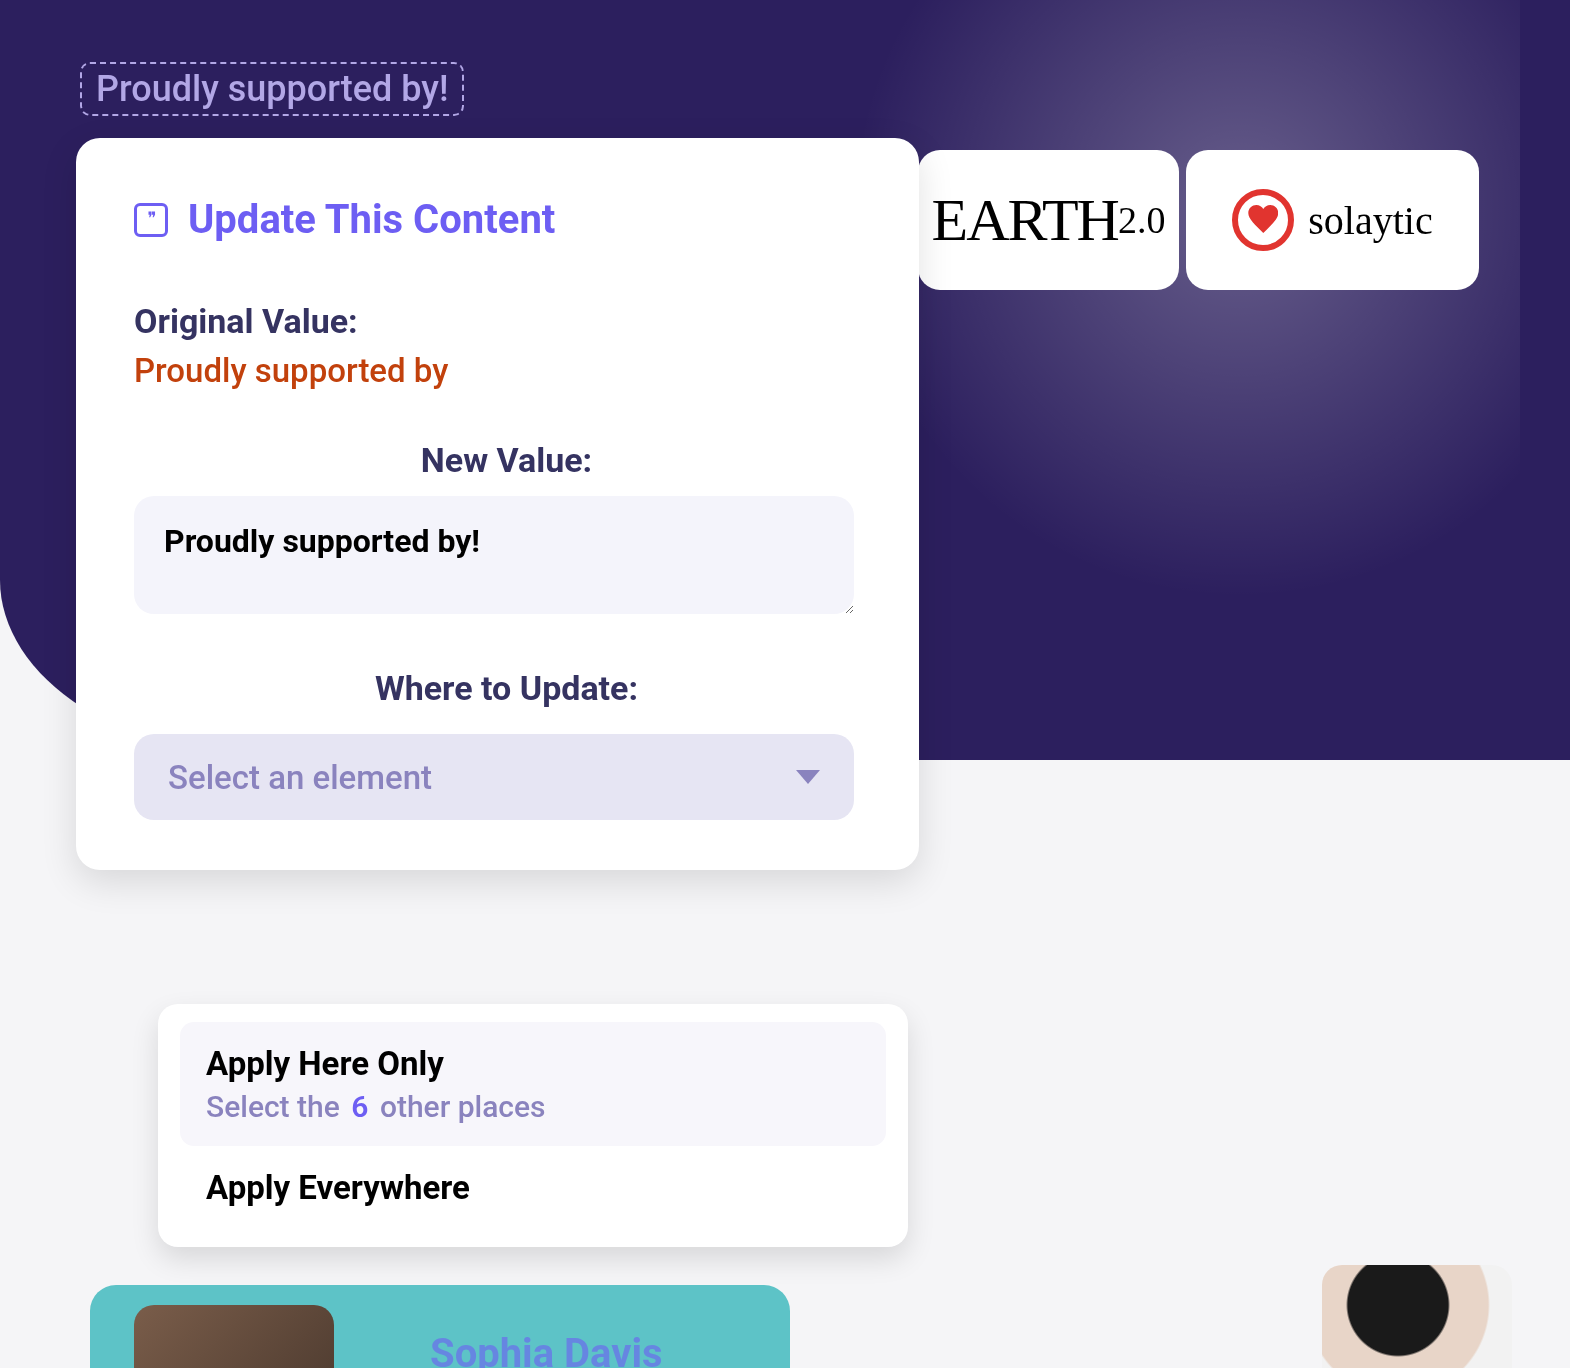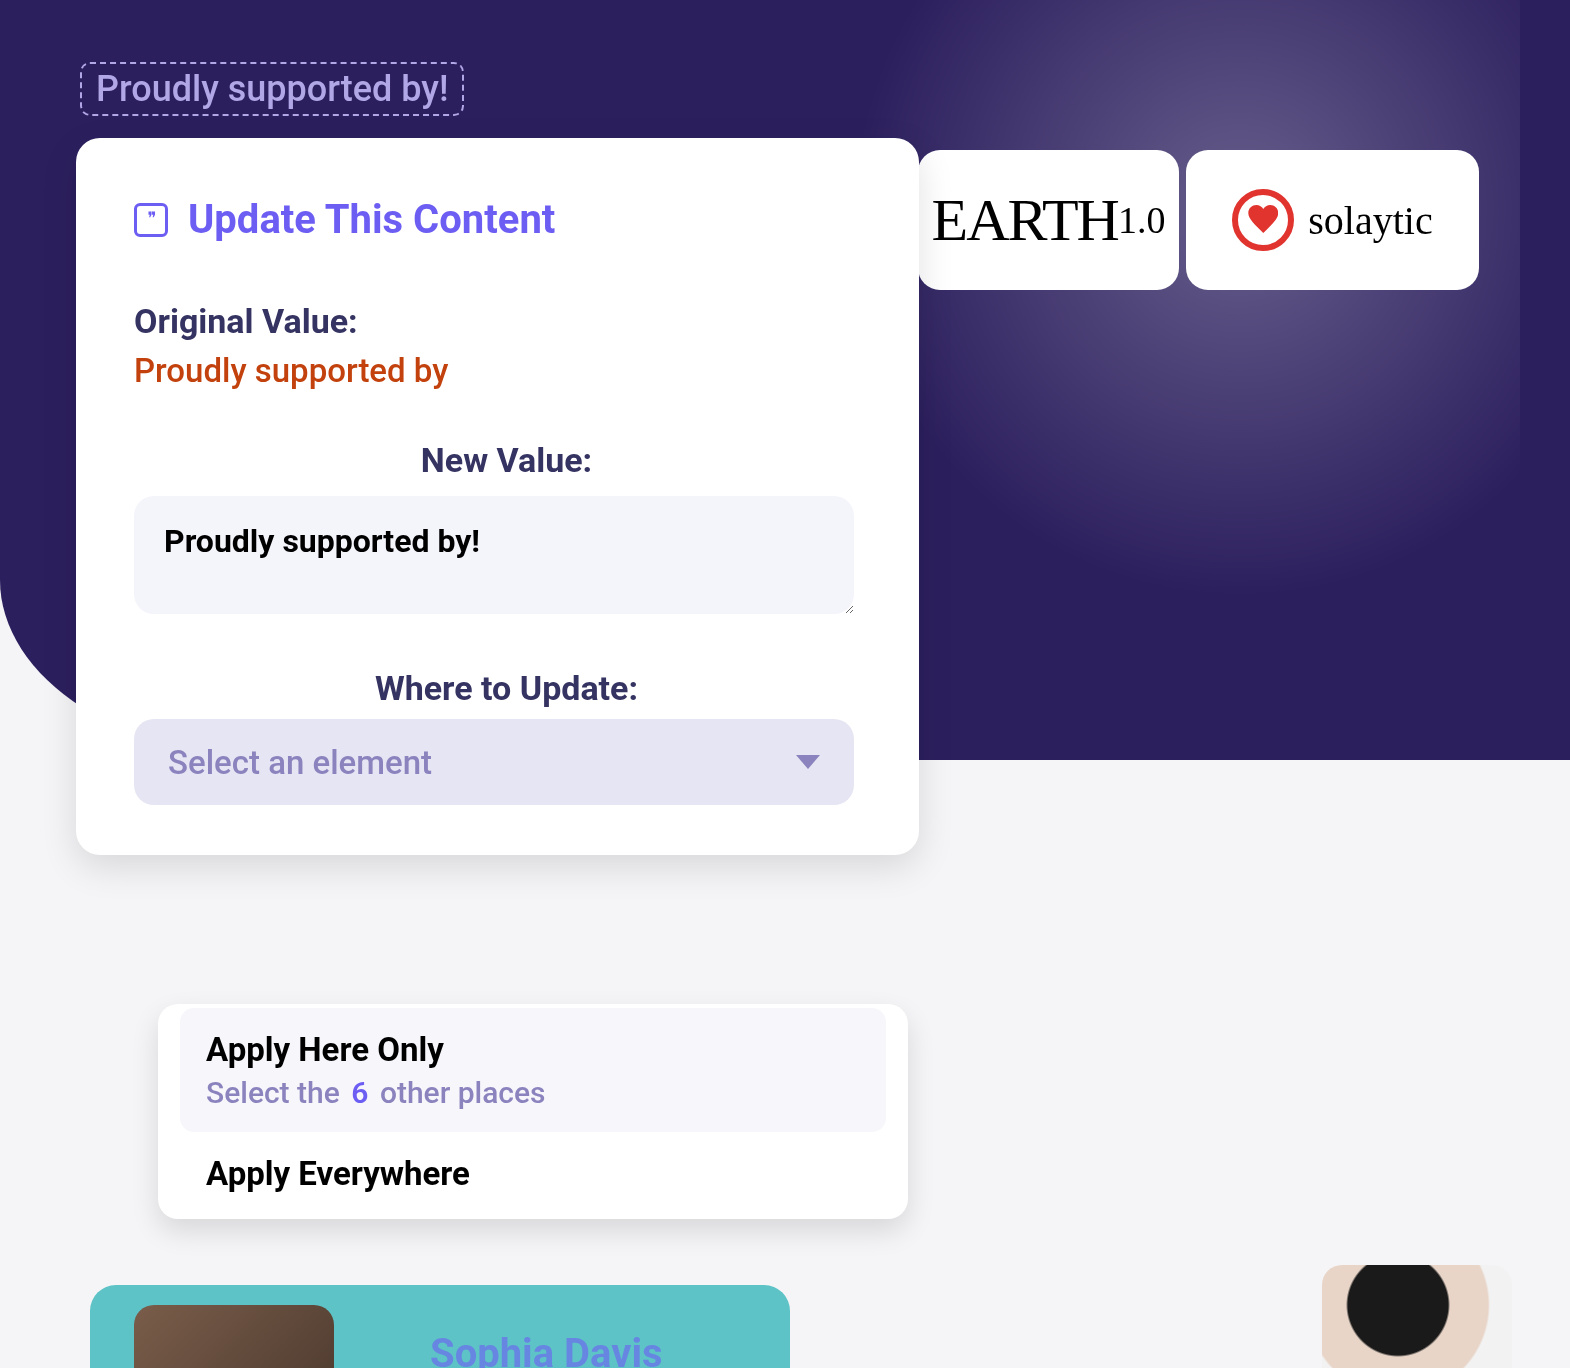--- a/index.html
+++ b/index.html
@@ -156,21 +156,21 @@
     .gap-50 { margin-top: 50px; text-align: center; }
     .select-box {
       width: 720px;
       height: 86px;
       background: #e6e5f3;
       border-radius: 20px;
       display: flex;
       align-items: center;
       justify-content: space-between;
       padding: 0 34px;
-      margin-top: 11px;
+      margin-top: 26px;
       cursor: pointer;
     }
     .select-placeholder {
       color: #8a83be;
       font-size: 33px;
       font-weight: 500;
     }
     .chevron {
       width: 0;
       height: 0;
@@ -179,21 +179,21 @@
       border-top: 14px solid #8a83be;
     }
     .dropdown {
       position: absolute;
       top: 1004px;
       left: 158px;
       width: 750px;
       background: #fff;
       border-radius: 20px;
       box-shadow: 0 12px 28px rgba(0,0,0,0.12);
-      padding: 4px 22px;
+      padding: 18px 22px;
     }
     .dropdown-item {
       padding: 22px 26px;
       border-radius: 14px;
       cursor: pointer;
     }
     .dropdown-item.active {
       background: #f7f6fb;
     }
     .dd-title {
@@ -252,21 +252,21 @@
 </head>
 <body>
 
 <div class="dark-bg"></div>
 <div class="glow"></div>
 
 <div class="highlighted">Proudly supported by!</div>
 
 <div class="sponsor-card sponsor-1">
   <span class="earth-text">EARTH</span>
-    <span class="earth-ver">1.0</span>
+    <span class="earth-ver">2.0</span>
 </div>
 
 <div class="sponsor-card sponsor-2">
   <div class="solaytic-icon"></div>
   <span class="solaytic-text">solaytic</span>
 </div>
 
 <div class="popup">
   <div class="popup-title-row">
     <div class="quote-icon"></div>

